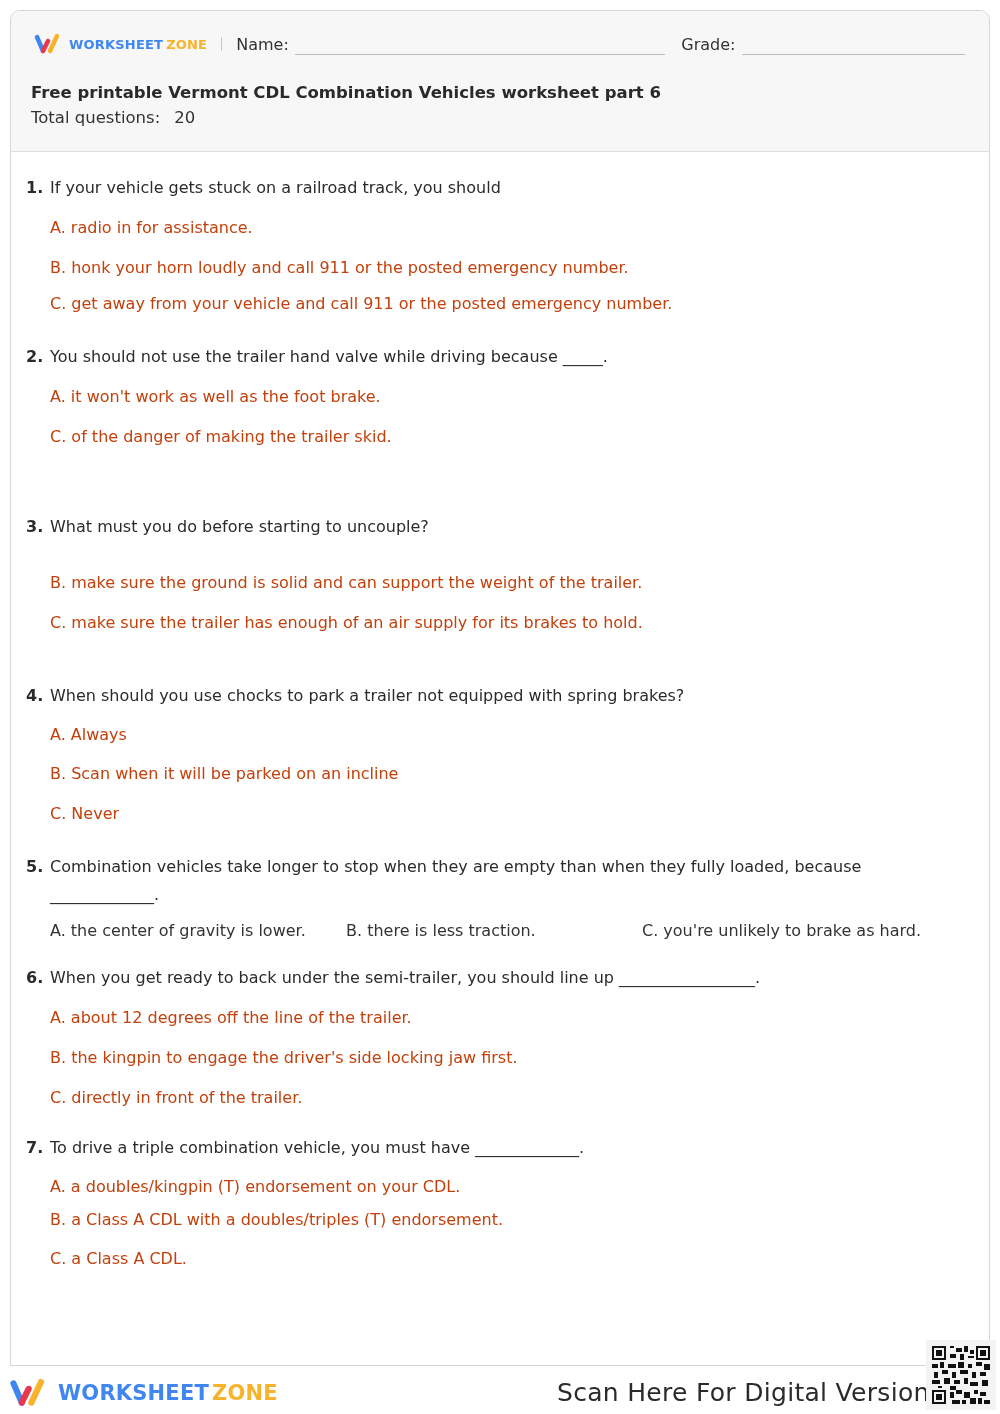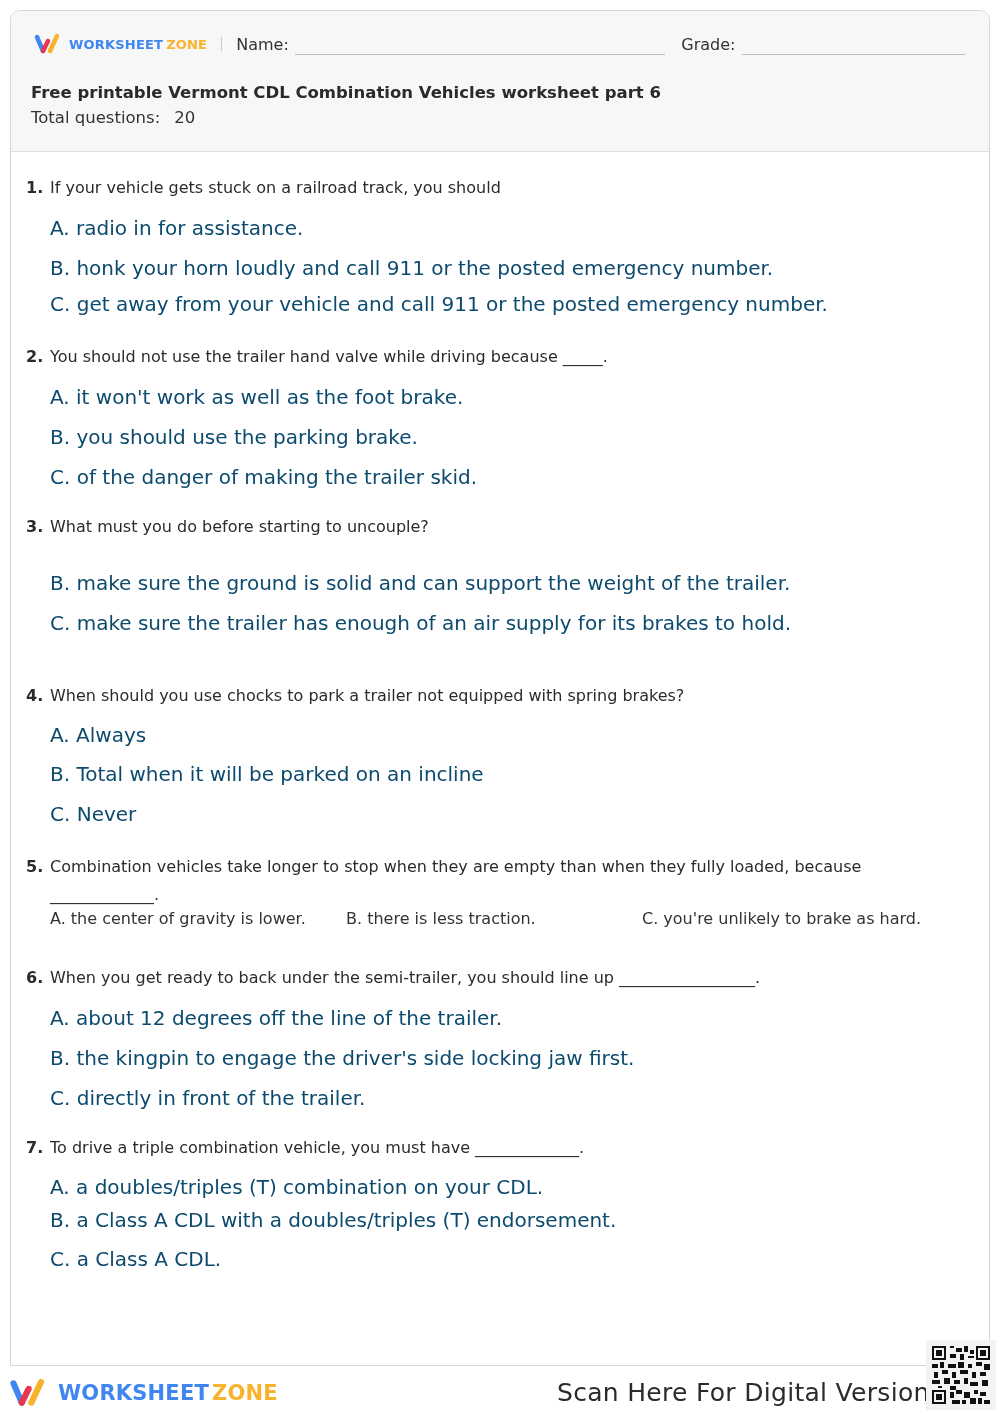--- a/index.html
+++ b/index.html
@@ -29,21 +29,21 @@
 
   .title { position: absolute; left: 20px; top: 72px; font-size: 16.5px; font-weight: bold; color: #2a2a2a; }
   .total { position: absolute; left: 20px; top: 97px; font-size: 16.5px; color: #333; }
   .total .num { margin-left: 14px; }
 
   .questions { position: absolute; left: 26px; top: 165px; right: 20px; }
   .q { position: relative; }
   .q-stem { font-size: 16px; line-height: 24px; color: #2b2b2b; display: flex; }
   .q-num { font-weight: bold; width: 24px; flex: none; }
   .q-text { flex: 1; }
-  .opt { font-size: 20px; line-height: 24px; color: #0c4a6e; margin-left: 24px; }
+  .opt { font-size: 16px; line-height: 24px; color: #c2410c; margin-left: 24px; }
   .inline-opts { display: flex; margin-left: 24px; font-size: 16px; color: #333; }
 
   .footer-logo { position: absolute; left: 8px; top: 1377px; display: flex; align-items: center; }
   .footer-logo .logo-mark { width: 44px; height: 32px; margin-right: 6px; }
   .footer-logo .logo-text { font-size: 21px; }
   .scan-text { position: absolute; left: 557px; top: 1378px; font-size: 25px; color: #2b2b2b; font-family: "DejaVu Sans", sans-serif; letter-spacing: 0.3px; }
   .qr { position: absolute; left: 926px; top: 1340px; width: 70px; height: 70px; background: #f3f3f3; padding: 6px; }
   .qr svg { width: 58px; height: 58px; display: block; }
 </style>
 </head>
@@ -84,49 +84,48 @@
     <div class="opt" style="margin-top:16px">B. honk your horn loudly and call 911 or the posted emergency number.</div>
     <div class="opt" style="margin-top:12px">C. get away from your vehicle and call 911 or the posted emergency number.</div>
   </div>
 
   <div class="q" style="position:absolute; top:180px; left:0; right:0;">
     <div class="q-stem">
         <span class="q-num">2.</span>
         <span class="q-text">You should not use the trailer hand valve while driving because _____.</span>
       </div>
     <div class="opt" style="margin-top:16px">A. it won't work as well as the foot brake.</div>
-    <div class="opt" style="margin-top:16px">B. you should use the parking brake.</div>
     <div class="opt" style="margin-top:16px">C. of the danger of making the trailer skid.</div>
   </div>
 
   <div class="q" style="position:absolute; top:350px; left:0; right:0;">
     <div class="q-stem">
         <span class="q-num">3.</span>
         <span class="q-text">What must you do before starting to uncouple?</span>
       </div>
     <div class="opt" style="margin-top:32px">B. make sure the ground is solid and can support the weight of the trailer.</div>
     <div class="opt" style="margin-top:16px">C. make sure the trailer has enough of an air supply for its brakes to hold.</div>
   </div>
 
   <div class="q" style="position:absolute; top:519px; left:0; right:0;">
     <div class="q-stem">
         <span class="q-num">4.</span>
         <span class="q-text">When should you use chocks to park a trailer not equipped with spring brakes?</span>
       </div>
     <div class="opt" style="margin-top:15px">A. Always</div>
-    <div class="opt" style="margin-top:15px">B. Total when it will be parked on an incline</div>
+    <div class="opt" style="margin-top:15px">B. Scan when it will be parked on an incline</div>
     <div class="opt" style="margin-top:16px">C. Never</div>
   </div>
 
   <div class="q" style="position:absolute; top:688px; left:0; right:0;">
     <div class="q-stem" style="padding-right:80px; line-height:28px;">
         <span class="q-num">5.</span>
         <span class="q-text">Combination vehicles take longer to stop when they are empty than when they fully loaded, because _____________.</span>
       </div>
-    <div class="inline-opts" style="">
+    <div class="inline-opts" style="margin-top:12px;">
       <span style="width:296px">A. the center of gravity is lower.</span>
       <span style="width:296px">B. there is less traction.</span>
       <span>C. you're unlikely to brake as hard.</span>
     </div>
   </div>
 
   <div class="q" style="position:absolute; top:801px; left:0; right:0;">
     <div class="q-stem">
         <span class="q-num">6.</span>
         <span class="q-text">When you get ready to back under the semi-trailer, you should line up _________________.</span>
@@ -134,21 +133,21 @@
     <div class="opt" style="margin-top:16px">A. about 12 degrees off the line of the trailer.</div>
     <div class="opt" style="margin-top:16px">B. the kingpin to engage the driver's side locking jaw first.</div>
     <div class="opt" style="margin-top:16px">C. directly in front of the trailer.</div>
   </div>
 
   <div class="q" style="position:absolute; top:971px; left:0; right:0;">
     <div class="q-stem">
         <span class="q-num">7.</span>
         <span class="q-text">To drive a triple combination vehicle, you must have _____________.</span>
       </div>
-    <div class="opt" style="margin-top:15px">A. a doubles/triples (T) combination on your CDL.</div>
+    <div class="opt" style="margin-top:15px">A. a doubles/kingpin (T) endorsement on your CDL.</div>
     <div class="opt" style="margin-top:9px">B. a Class A CDL with a doubles/triples (T) endorsement.</div>
     <div class="opt" style="margin-top:15px">C. a Class A CDL.</div>
   </div>
 </div>
 
 <div class="footer-logo">
   <svg class="logo-mark" viewBox="0 0 32 22">
     <line x1="4" y1="4" x2="10" y2="18" stroke="#3f86f0" stroke-width="4.5" stroke-linecap="round"></line>
     <line x1="10" y1="18" x2="15" y2="8" stroke="#e8384f" stroke-width="4.5" stroke-linecap="round"></line>
     <line x1="17" y1="18" x2="24" y2="3" stroke="#f7b32b" stroke-width="4.5" stroke-linecap="round"></line>

